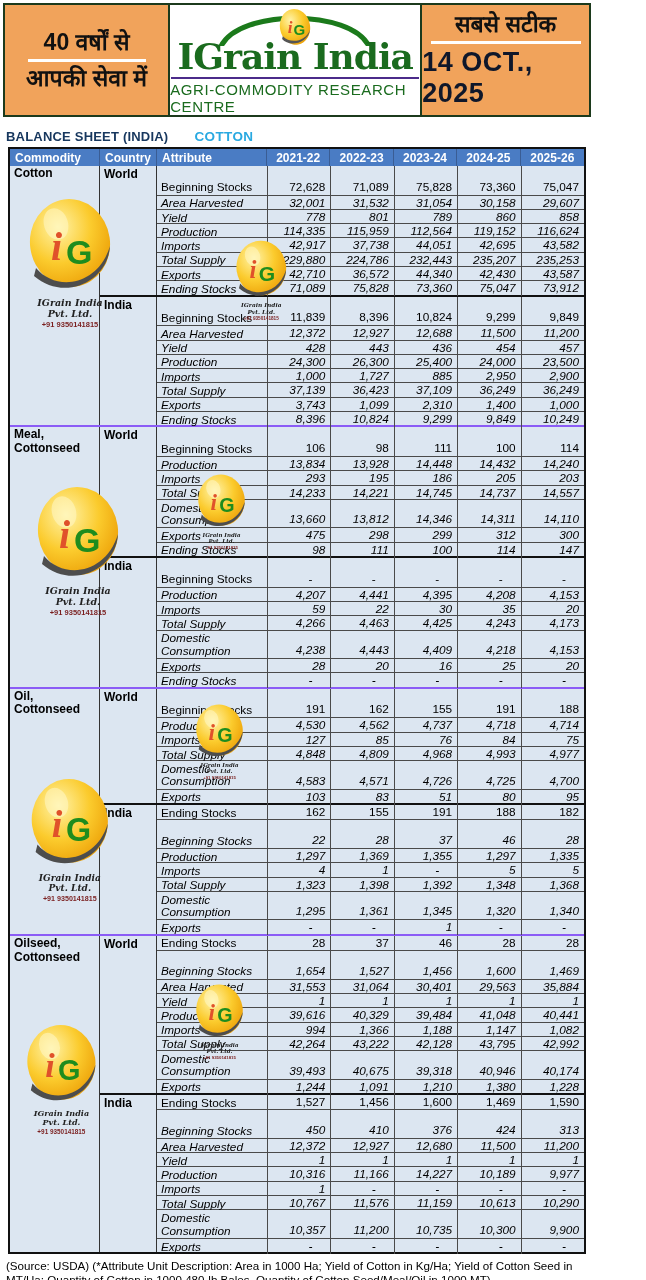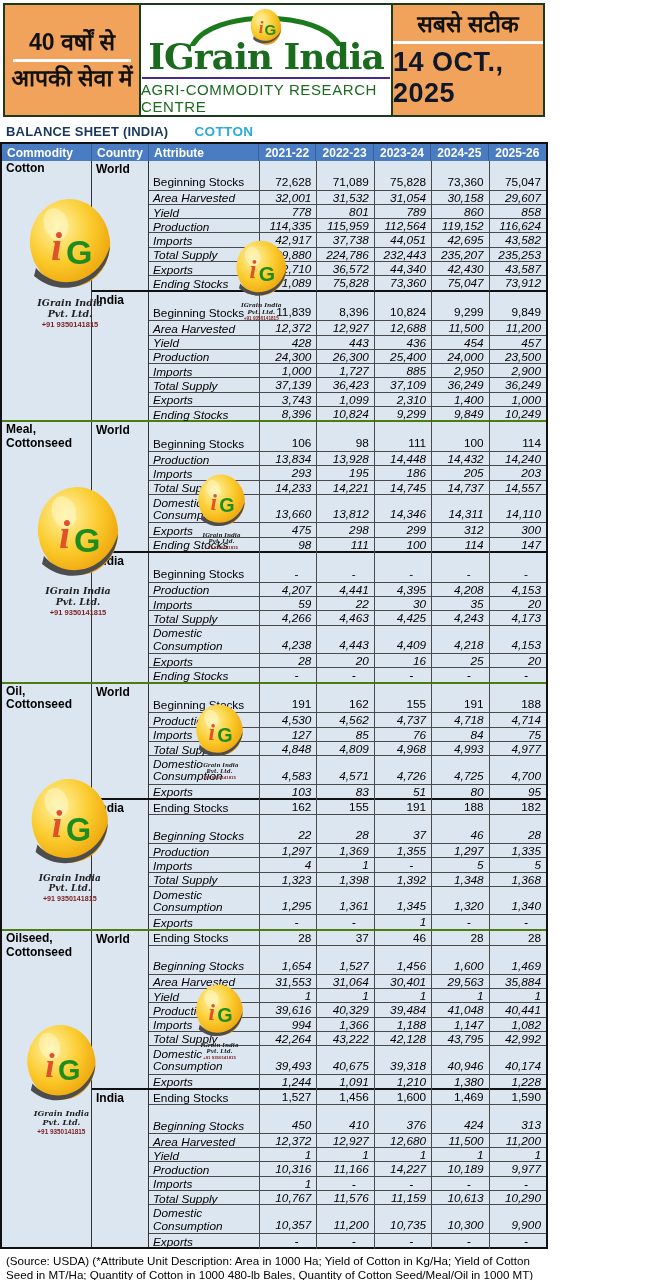--- a/index.html
+++ b/index.html
@@ -1,45 +1,45 @@
 <!DOCTYPE html>
 <html><head>
 <meta charset="utf-8">
 <style>
   html,body{margin:0;padding:0;background:#fff;}
-  .page{position:relative;width:548px;height:1280px;background:#fff;overflow:hidden;
+  .page{position:relative;width:594px;height:1280px;background:#fff;overflow:hidden;
         font-family:"Liberation Sans",sans-serif;color:#000;}
   
   .hdr{display:flex;margin:3px 3px 0 3px;height:114px;}
   .hbox{box-sizing:border-box;border:2px solid #1c3a1c;display:flex;flex-direction:column;
         align-items:center;justify-content:center;}
   .hbox.orange{background:#F1A35B;}
   .hbox.left{width:184px;}
   .hbox.center{flex:1;background:#fff;border-left:none;border-right:none;padding-top:1px;}
   .hbox.right{width:188px;}
   .hin{font-weight:bold;font-size:23px;line-height:1.15;color:#111;}
   .wline{height:3px;background:#fff;width:118px;margin:3px 0;}
   .wline.r{width:150px;}
   .hdate{font-weight:bold;font-size:27px;letter-spacing:.5px;color:#0f172a;}
   .brand{font-family:"DejaVu Serif","Liberation Serif",serif;font-weight:bold;
          font-size:36px;color:#1A6B1E;line-height:1;margin-top:-8px;letter-spacing:-1px;}
   .brand-sub{font-size:15px;color:#1A6B1E;letter-spacing:.6px;margin-top:2px;}
   .puline{height:2.5px;background:#4B2B8A;width:248px;margin-top:3px;}
   
-  .trow{display:flex;align-items:baseline;margin:7px 0 3px 6px;}
+  .trow{display:flex;align-items:baseline;margin:12px 0 3px 6px;}
   .bs-label{font-weight:bold;font-size:13px;color:#17375E;letter-spacing:.2px;}
   .cm-label{font-weight:bold;font-size:13.5px;color:#29A9E1;margin-left:26px;letter-spacing:.4px;}
   
-  .sheet{margin:0 0;border:2px solid #111;}
+  .sheet{margin:0 8px;border:2px solid #111;}
   .thead{display:grid;grid-template-columns:90px 57px 110px repeat(5,1fr);
          background:#4A7CC4;color:#fff;font-weight:bold;font-size:12px;height:17px;}
   .thead .hc{display:flex;align-items:center;padding-left:5px;border-right:1px solid #3a5d94;}
   .thead .hc.yr{justify-content:center;padding-left:0;}
   .thead .hc:last-child{border-right:none;}
-  .section{display:grid;grid-template-columns:90px 1fr;border-top:2px solid #4d7c0f;background:#DCE6F1;}
+  .section{display:grid;grid-template-columns:90px 1fr;border-top:2px solid #8b5cf6;background:#DCE6F1;}
   .section:first-of-type{border-top:none;}
   .commodity{box-sizing:border-box;border-right:1px solid #333;padding:1px 2px 0 4px;
              font-weight:bold;font-size:12px;line-height:1.15;}
   .band{display:grid;grid-template-columns:57px 1fr;}
   .band + .band{border-top:2px solid #111;}
   .country{box-sizing:border-box;border-right:1px solid #333;padding:1px 0 0 4px;
            font-weight:bold;font-size:12px;}
   .row{display:grid;grid-template-columns:110px repeat(5,1fr);height:14.3px;box-sizing:border-box;}
   .row.tall{height:28.6px;}
   .row + .row{border-top:1px solid #4a4a4a;font-style:italic;}

